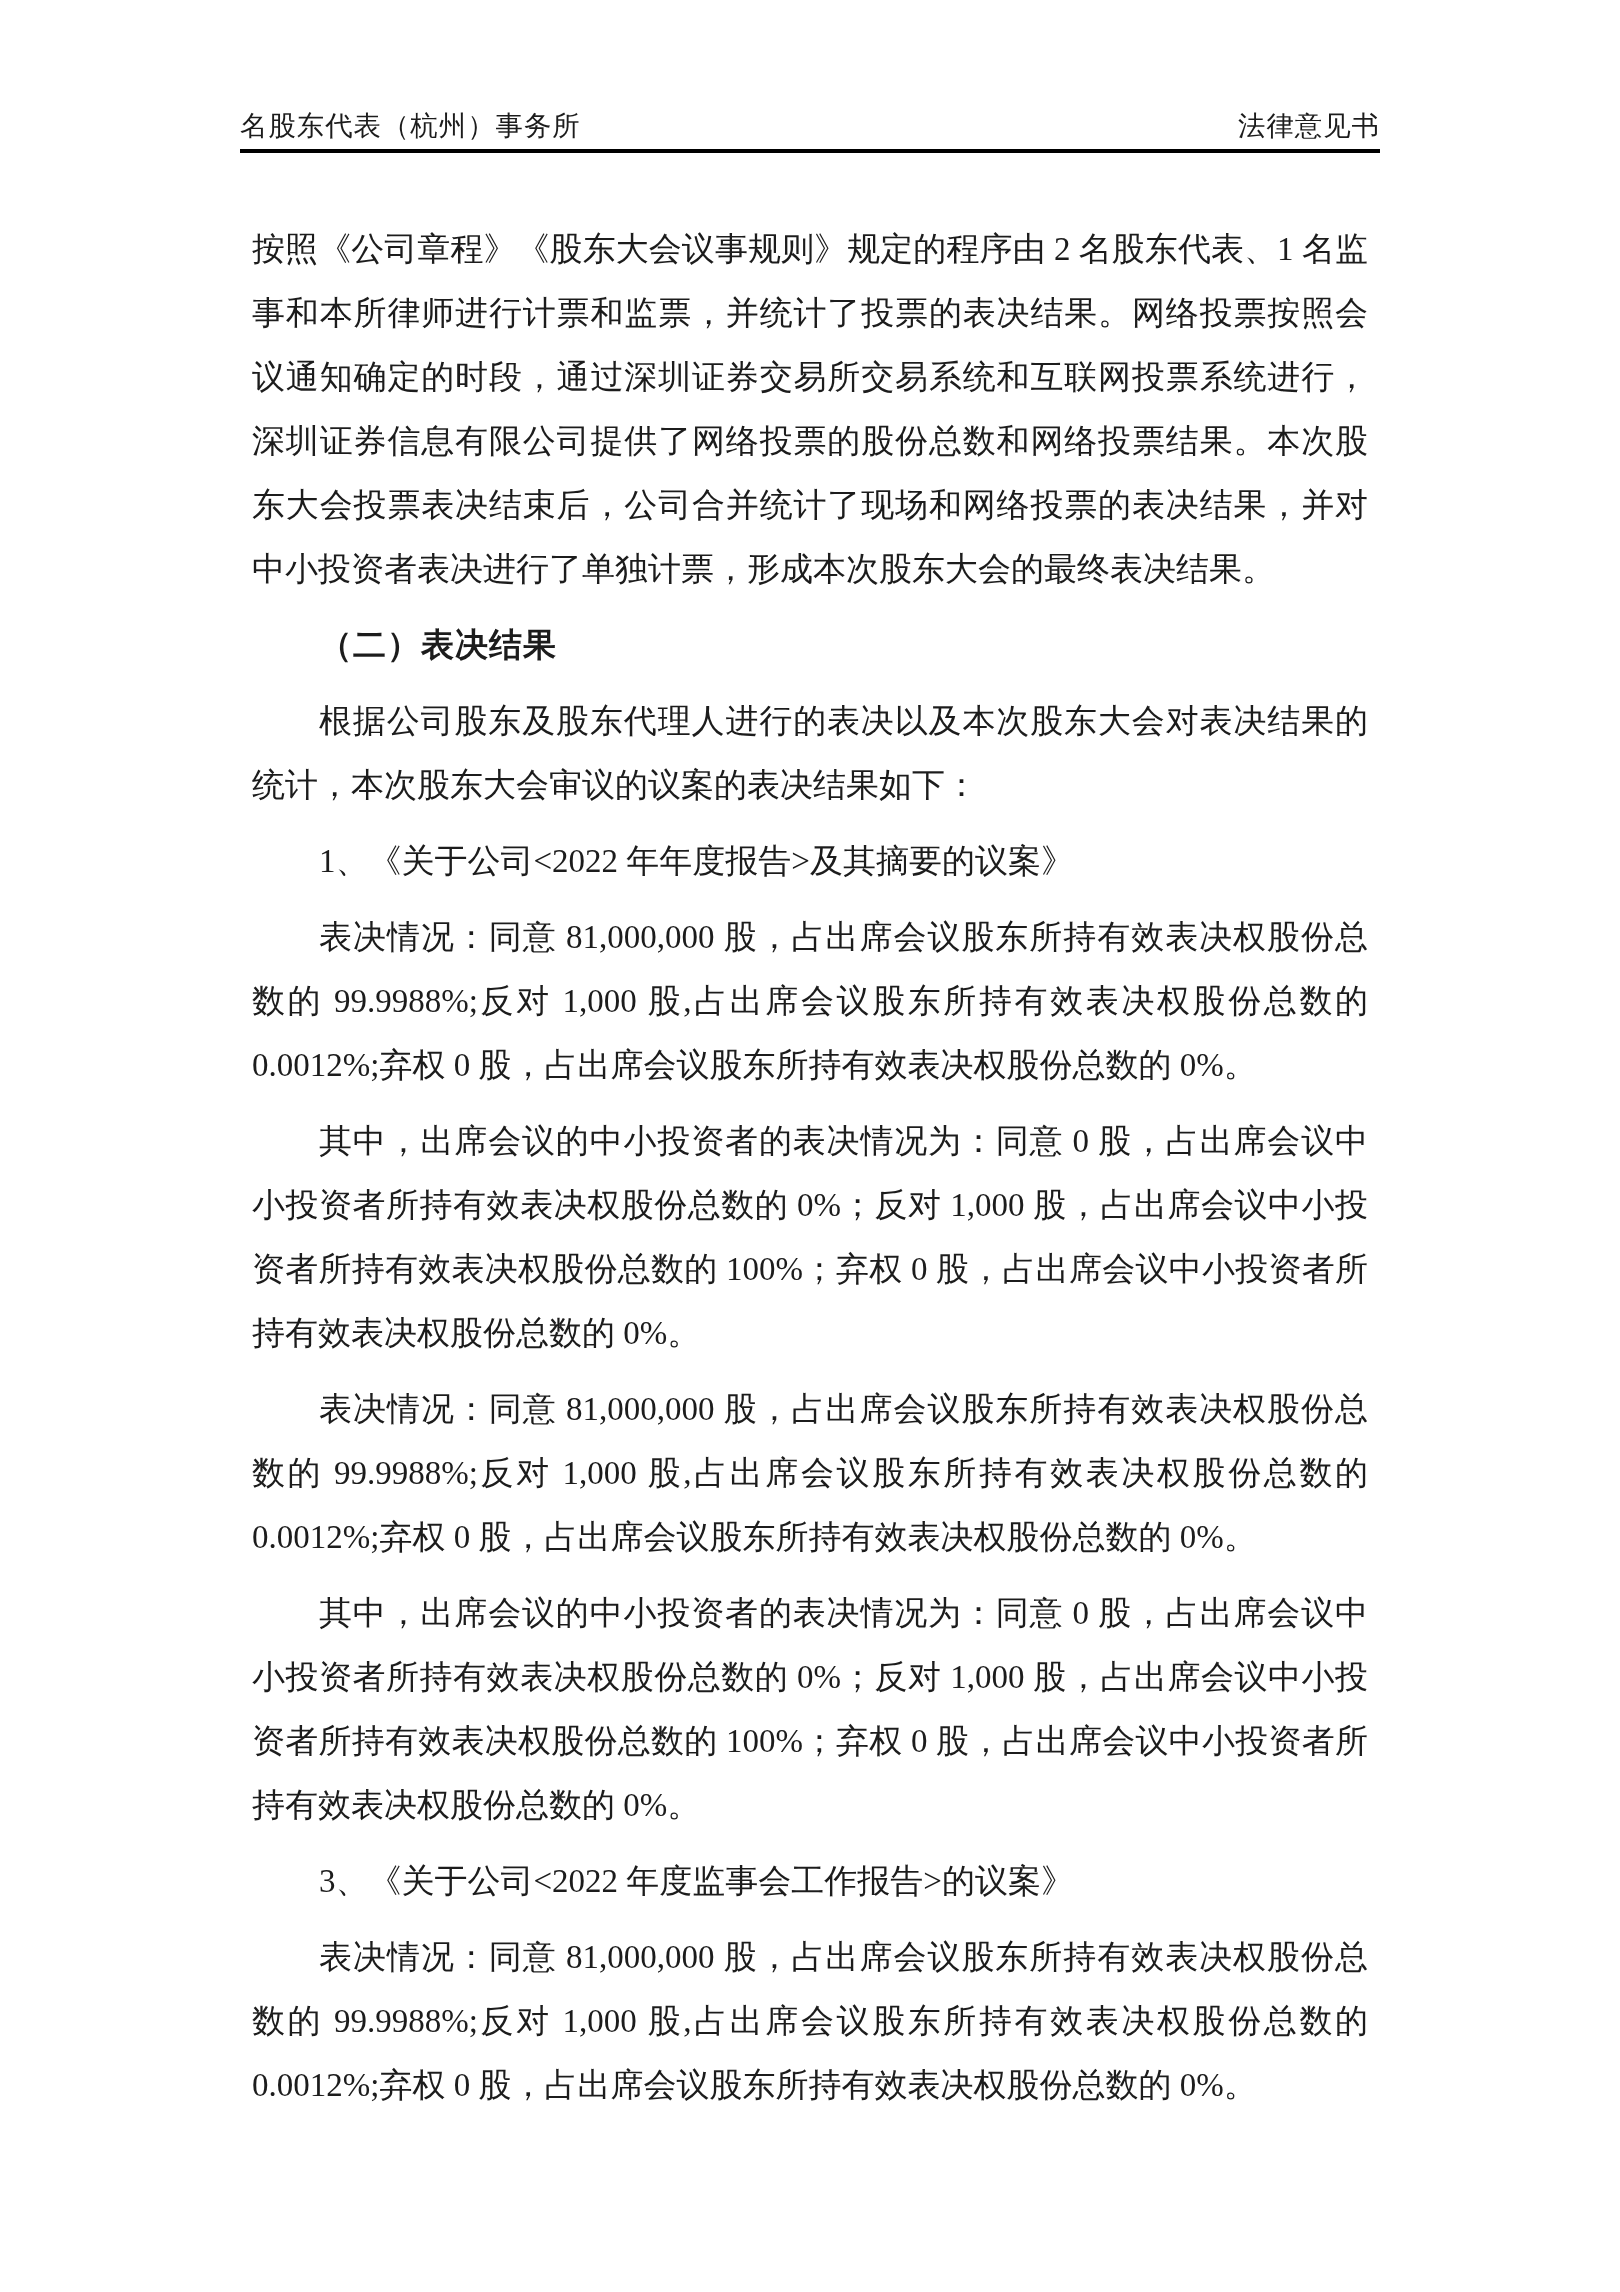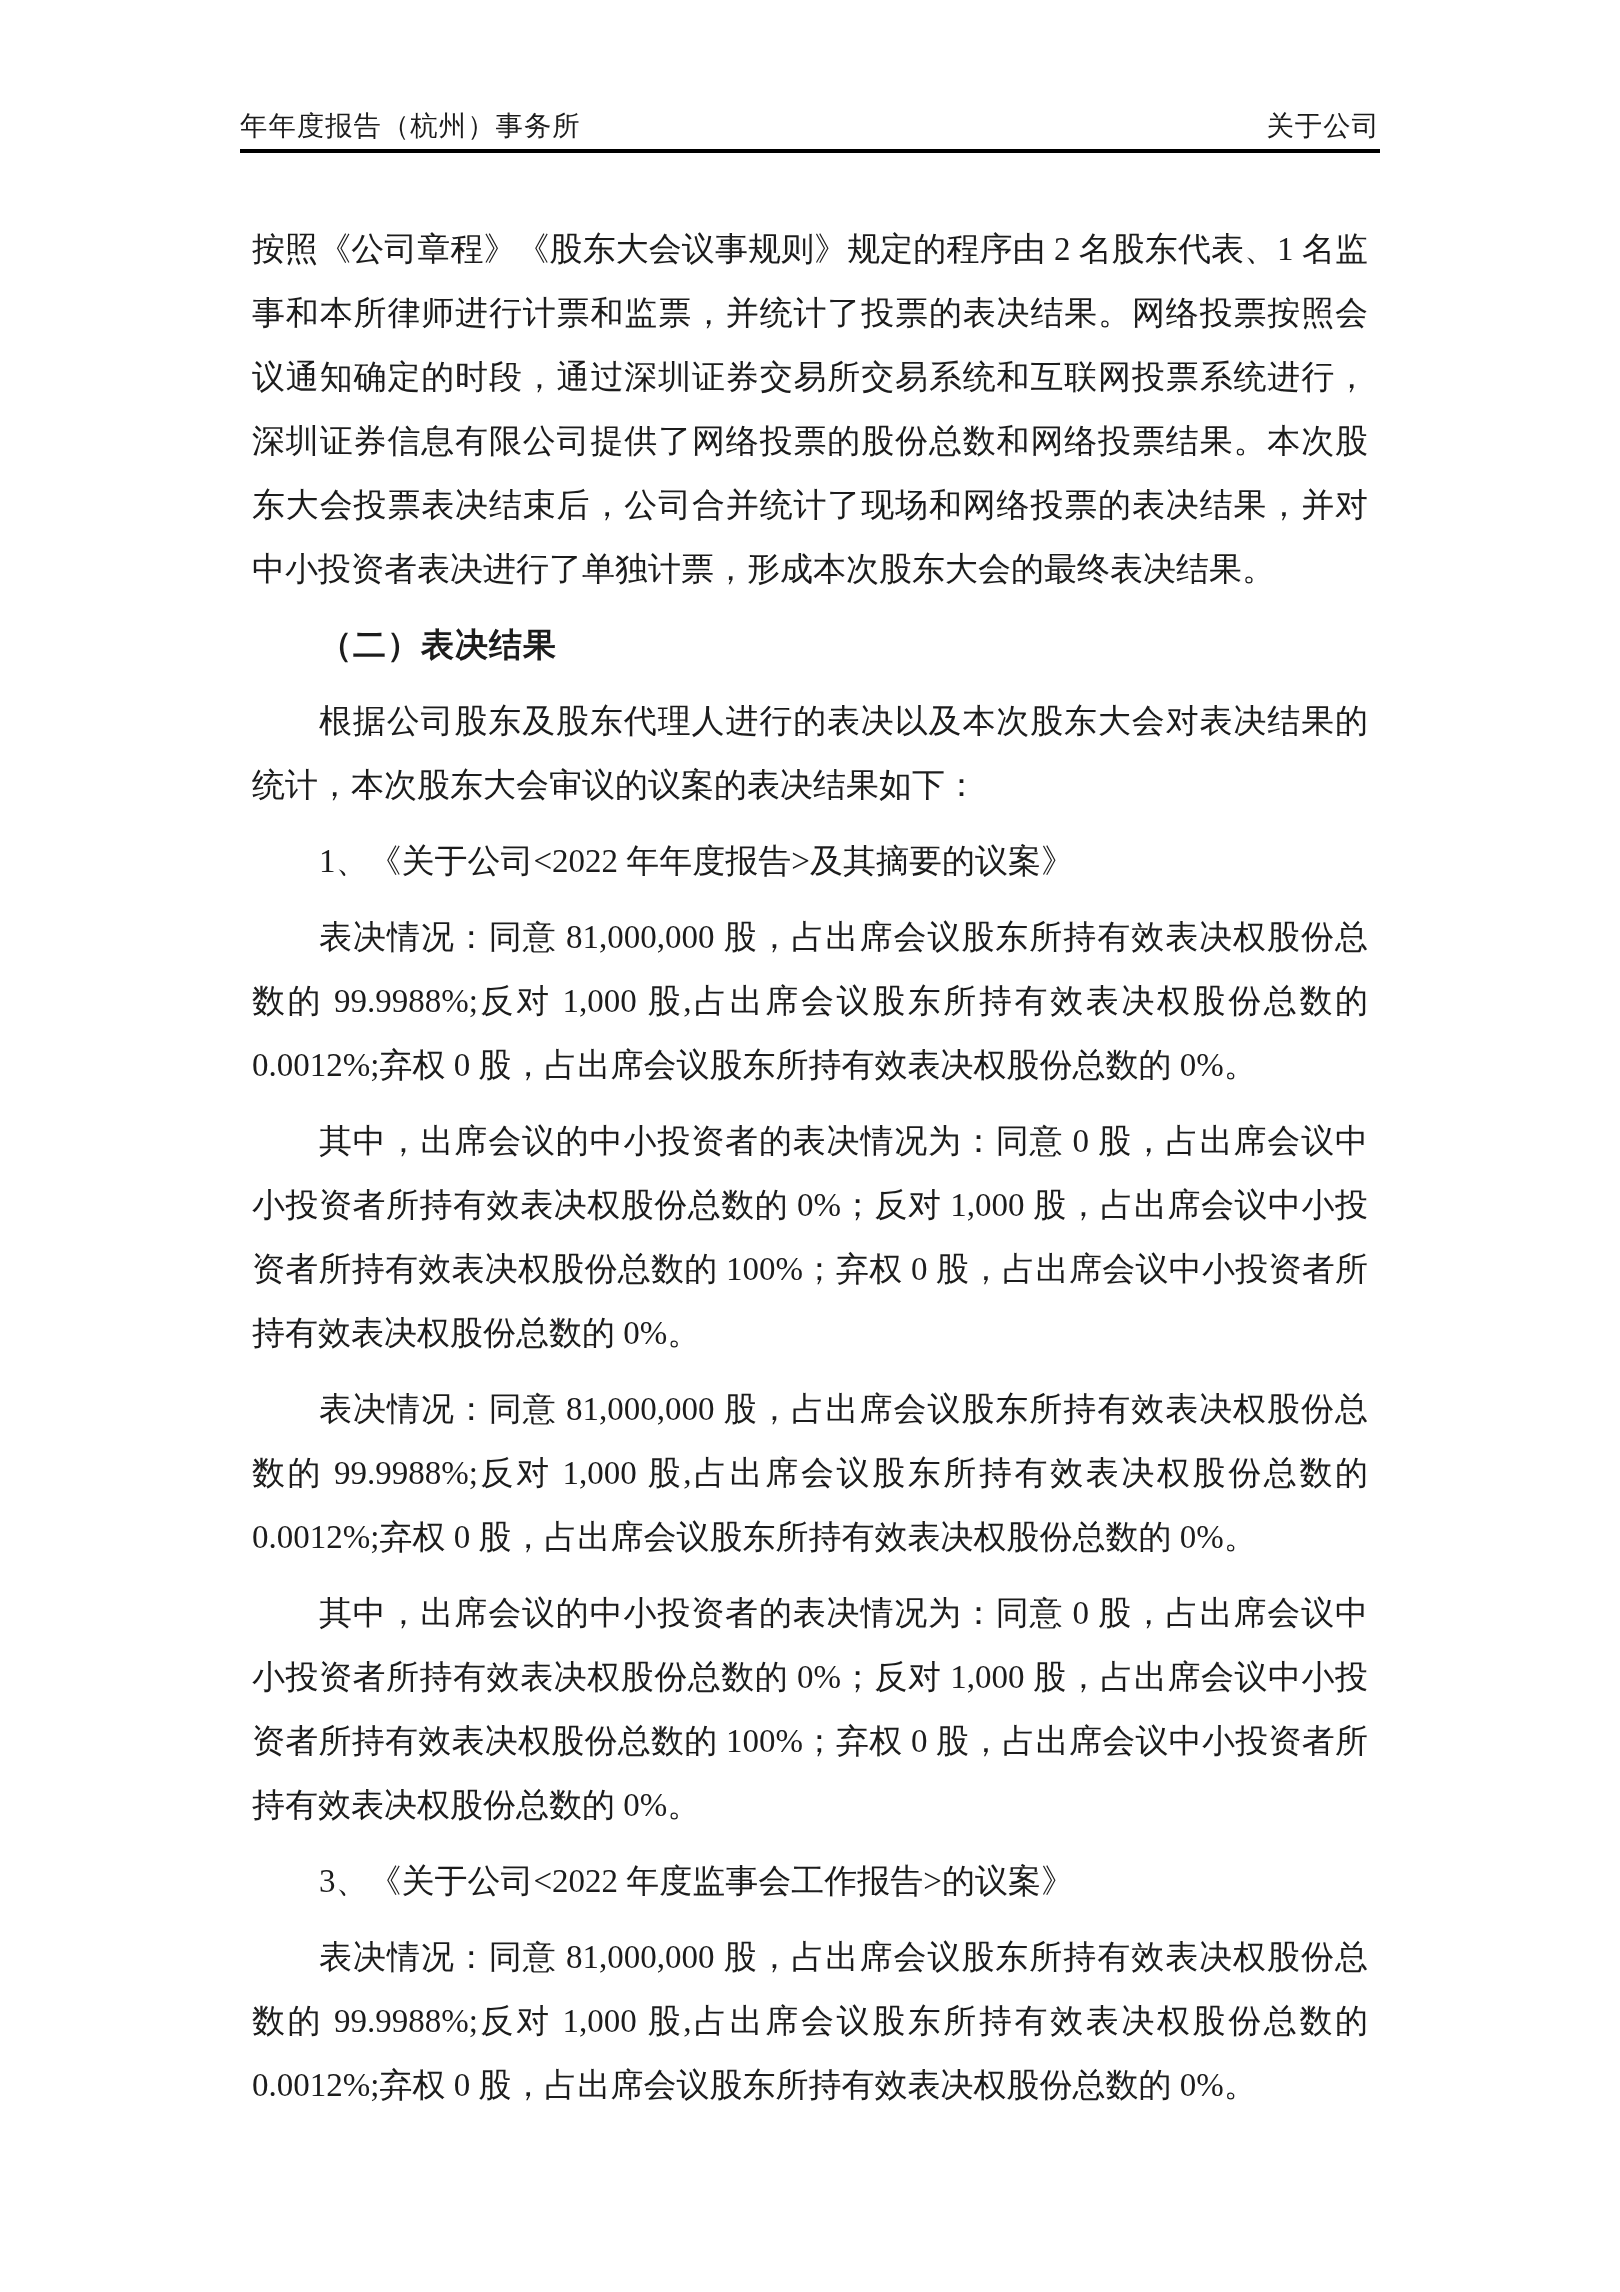--- a/index.html
+++ b/index.html
@@ -57,22 +57,22 @@
     font-family: Liberation Serif, serif;
     letter-spacing: 1px;
   }
 </style>
 </head>
 <body>
 
 <div class="page">
 
   <div class="header">
-    <span>年年度报告（杭州）事务所</span>
-    <span>关于公司</span>
+    <span>名股东代表（杭州）事务所</span>
+    <span>法律意见书</span>
   </div>
   <div class="header-rule"></div>
 
   <div class="content">
     <p>按照《公司章程》《股东大会议事规则》规定的程序由 2 名股东代表、1 名监事和本所律师进行计票和监票，并统计了投票的表决结果。网络投票按照会议通知确定的时段，通过深圳证券交易所交易系统和互联网投票系统进行，深圳证券信息有限公司提供了网络投票的股份总数和网络投票结果。本次股东大会投票表决结束后，公司合并统计了现场和网络投票的表决结果，并对中小投资者表决进行了单独计票，形成本次股东大会的最终表决结果。</p>
     <p class="indent heading">（二）表决结果</p>
     <p class="indent">根据公司股东及股东代理人进行的表决以及本次股东大会对表决结果的统计，本次股东大会审议的议案的表决结果如下：</p>
     <p class="indent">1、《关于公司&lt;2022 年年度报告&gt;及其摘要的议案》</p>
     <p class="indent">表决情况：同意 81,000,000 股，占出席会议股东所持有效表决权股份总数的 99.9988%;反对 1,000 股,占出席会议股东所持有效表决权股份总数的 0.0012%;弃权 0 股，占出席会议股东所持有效表决权股份总数的 0%。</p>
     <p class="indent">其中，出席会议的中小投资者的表决情况为：同意 0 股，占出席会议中小投资者所持有效表决权股份总数的 0%；反对 1,000 股，占出席会议中小投资者所持有效表决权股份总数的 100%；弃权 0 股，占出席会议中小投资者所持有效表决权股份总数的 0%。</p>

